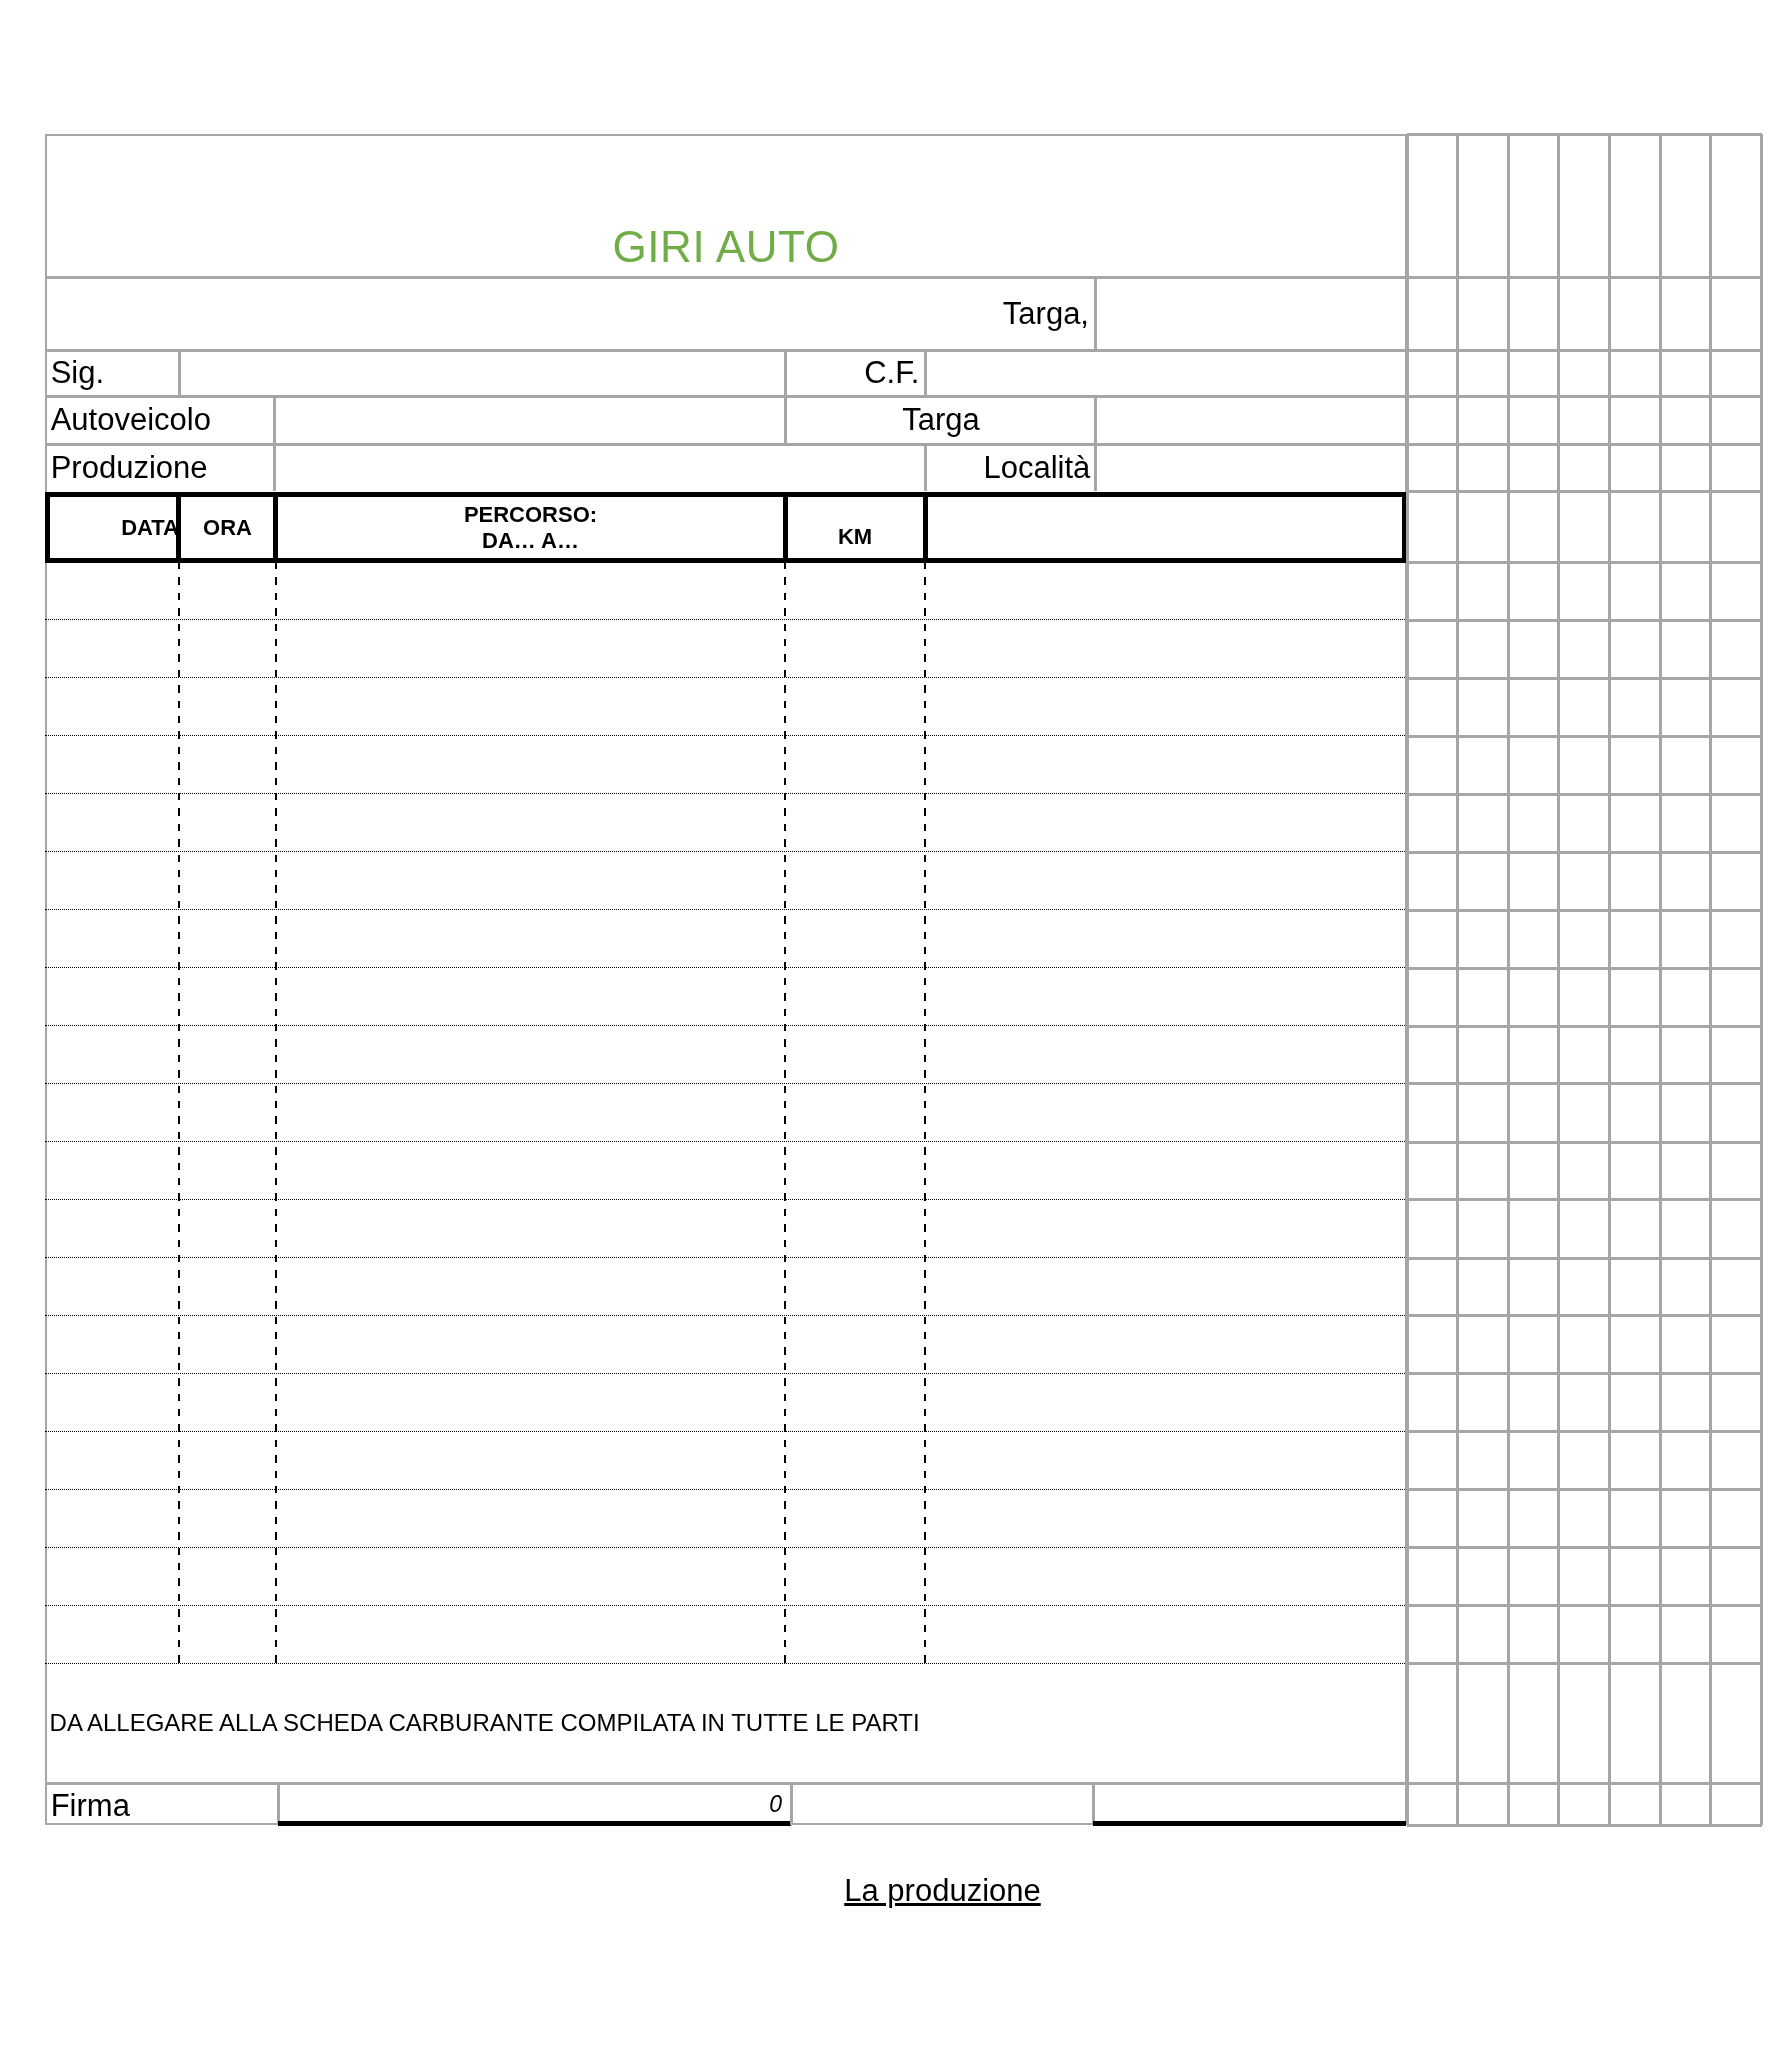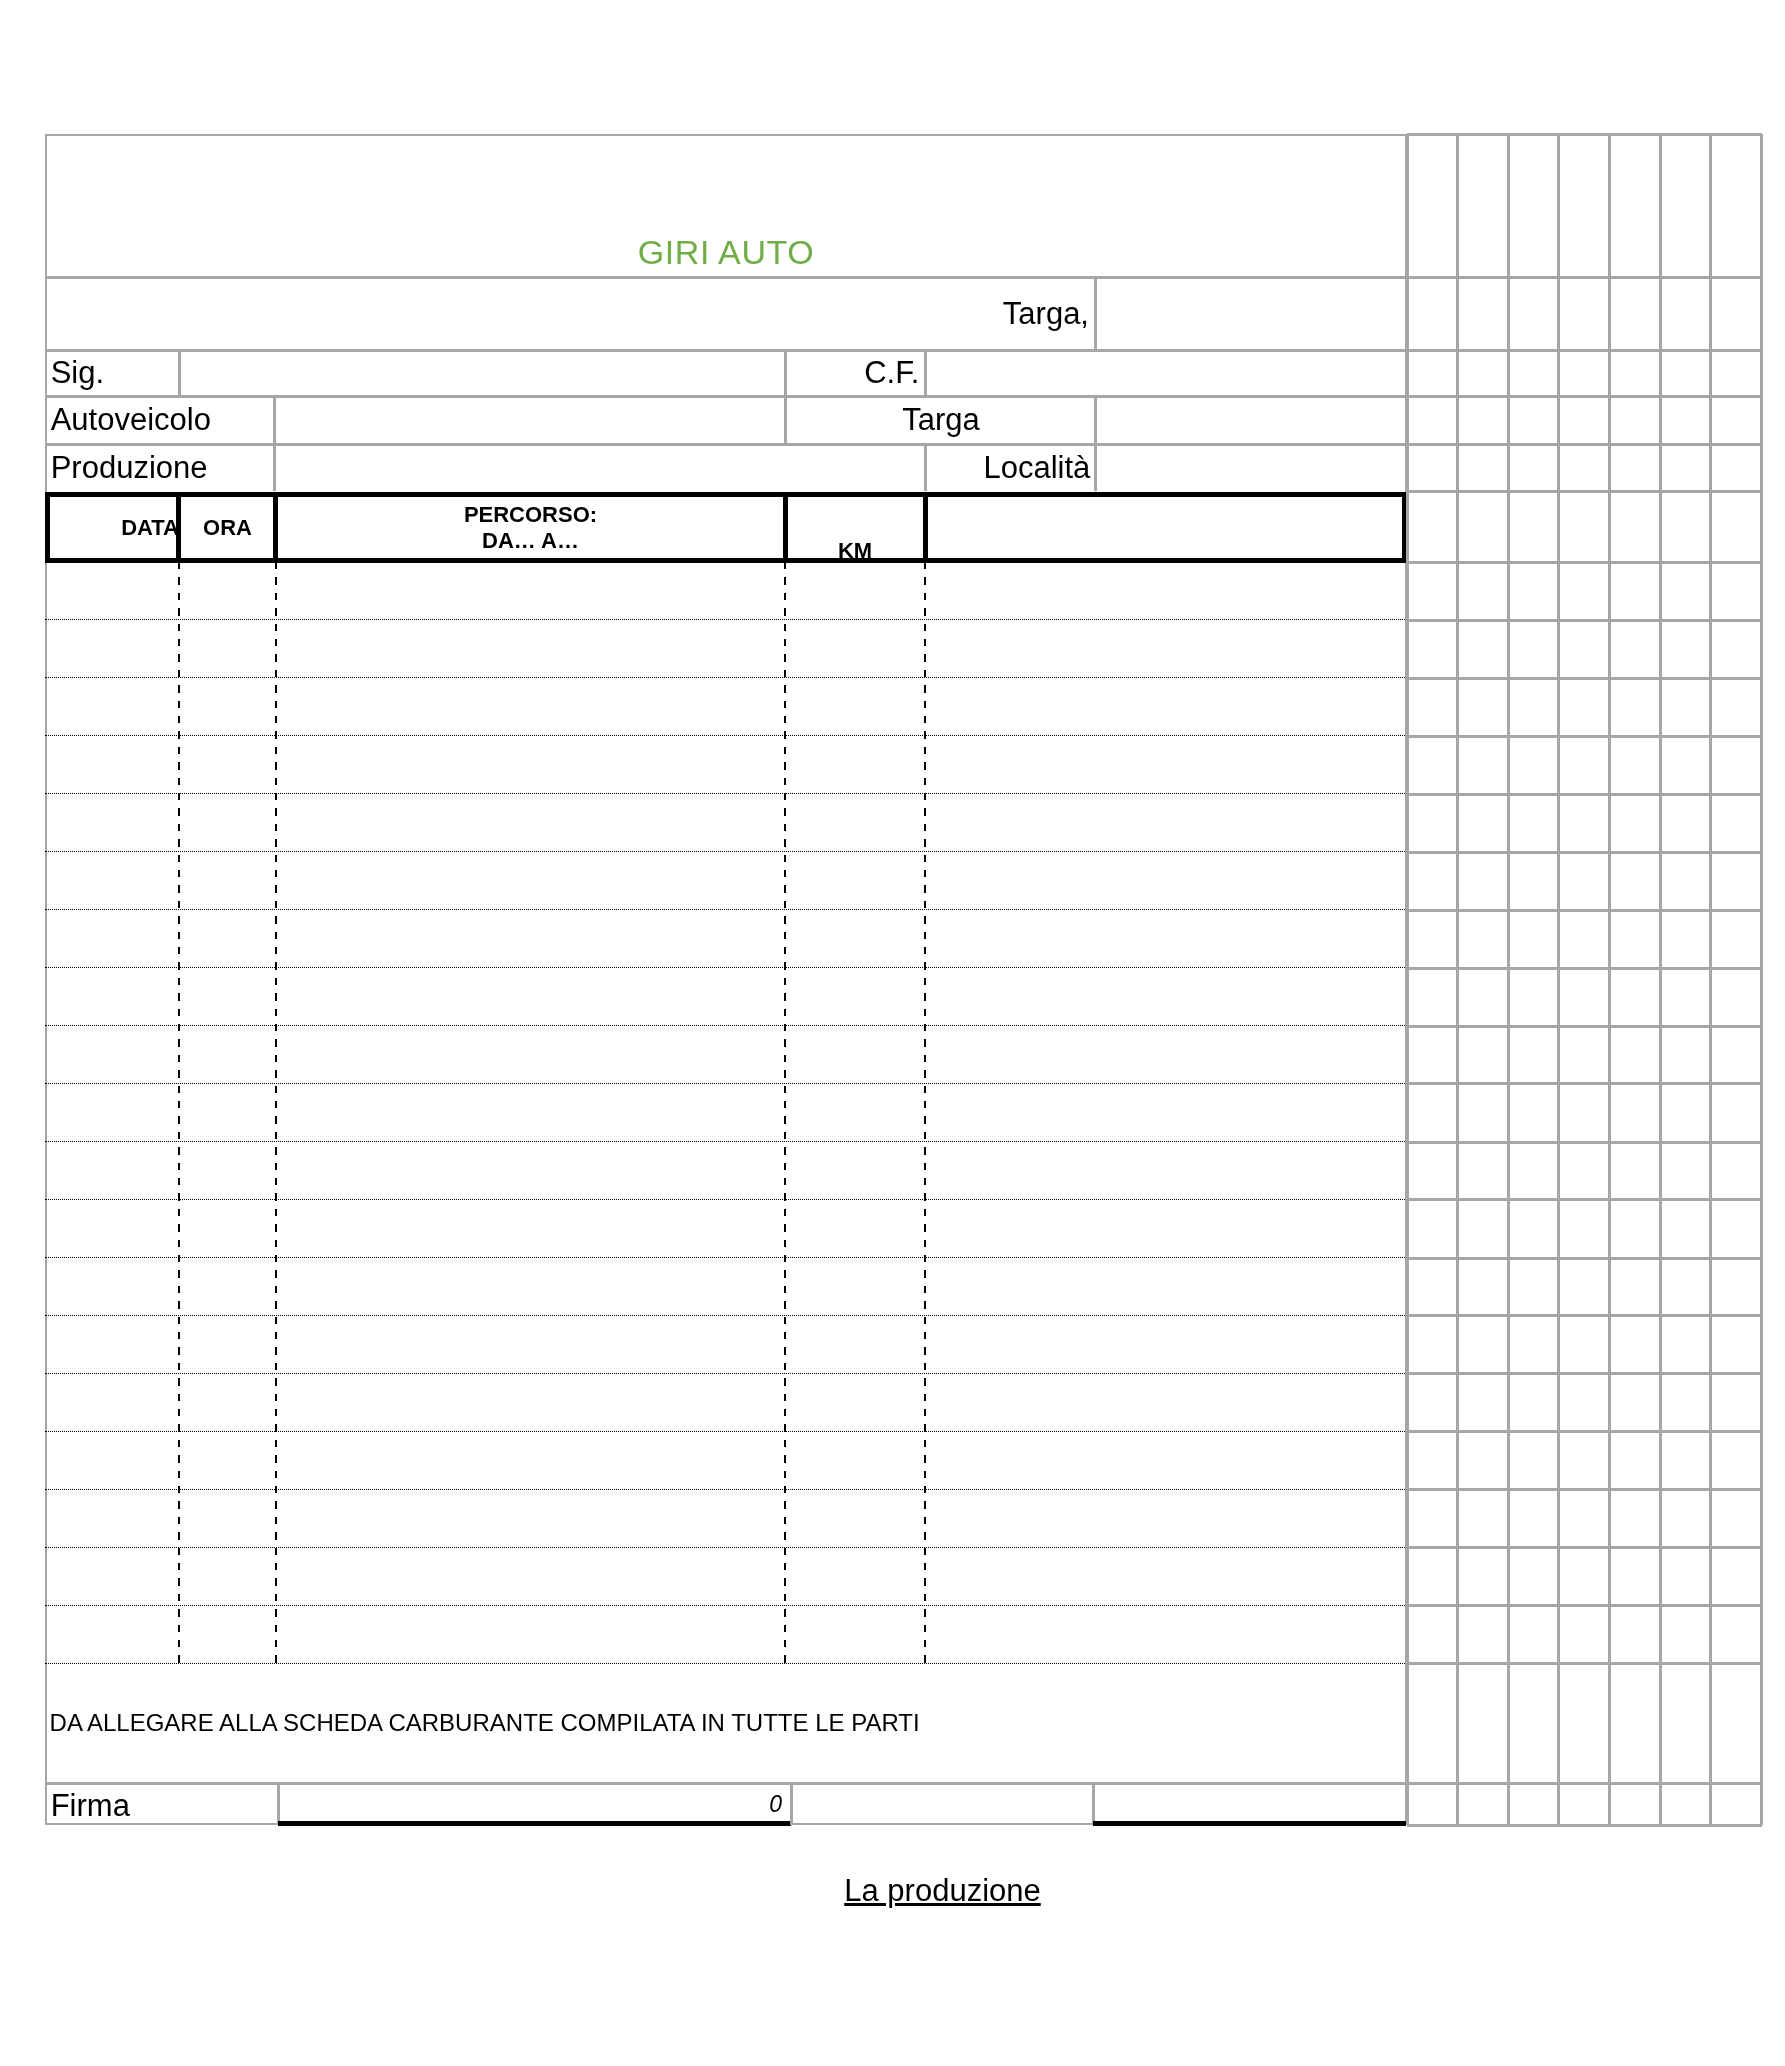--- a/index.html
+++ b/index.html
@@ -14,21 +14,21 @@
   .abs{position:absolute;box-sizing:border-box;}
   .cell{position:absolute;box-sizing:border-box;display:flex;align-items:center;}
   .cell.right{justify-content:flex-end;}
   .cell.center{justify-content:center;}
   .cell.bottom{align-items:flex-end;}
   .label{font-size:31px;}
   .hline{position:absolute;height:2.9px;background:var(--gray);}
   .vline{position:absolute;width:2.9px;background:var(--gray);}
   .blackv{position:absolute;width:5.1px;background:#000;}
   .blackh{position:absolute;height:5.1px;background:#000;}
-  .title-text{font-size:34px;color:var(--green);letter-spacing:0.6px;}
+  .title-text{font-size:44px;color:var(--green);letter-spacing:0.6px;}
   .form-box{border:2.9px solid var(--gray);}
   .header-box{border:5.1px solid #000;}
   .hcell{font-weight:bold;font-size:22px;text-align:center;line-height:26px;}
   .dashv{position:absolute;width:1.7px;background:repeating-linear-gradient(180deg,#000 0 7.4px,transparent 7.4px 15.4px);}
   #table-body{position:absolute;left:45px;top:562px;width:1362px;height:1101px;}
   .trow{box-sizing:border-box;width:100%;border-bottom:1.7px dotted #000;}
   .trow:last-child{border-bottom:1.7px dotted #000;}
   .note-text{font-size:24px;}
   .zero-val{font-style:italic;font-size:23px;}
   .gl{position:absolute;background:var(--gray);}
@@ -117,21 +117,21 @@
   </div>
   <div class="cell center hcell" style="left:179px;top:492px;width:97px;height:71px;">
     <span>ORA</span>
   </div>
   <div class="cell center hcell" style="left:276px;top:492px;width:509px;height:71px;">
     <span>
       <span style="display:block;">PERCORSO:</span>
       <span style="display:block;">DA… A…</span>
     </span>
   </div>
-  <div class="cell center hcell" style="left:785px;top:506px;width:140px;height:89px;">
+  <div class="cell center hcell" style="left:785px;top:492px;width:140px;height:89px;">
     <span>KM</span>
   </div>
 
   <div id="table-body">
       <div class="trow" style="height: 58px;"></div>
       <div class="trow" style="height: 58px;"></div>
       <div class="trow" style="height: 58px;"></div>
       <div class="trow" style="height: 58px;"></div>
       <div class="trow" style="height: 58px;"></div>
       <div class="trow" style="height: 58px;"></div>

